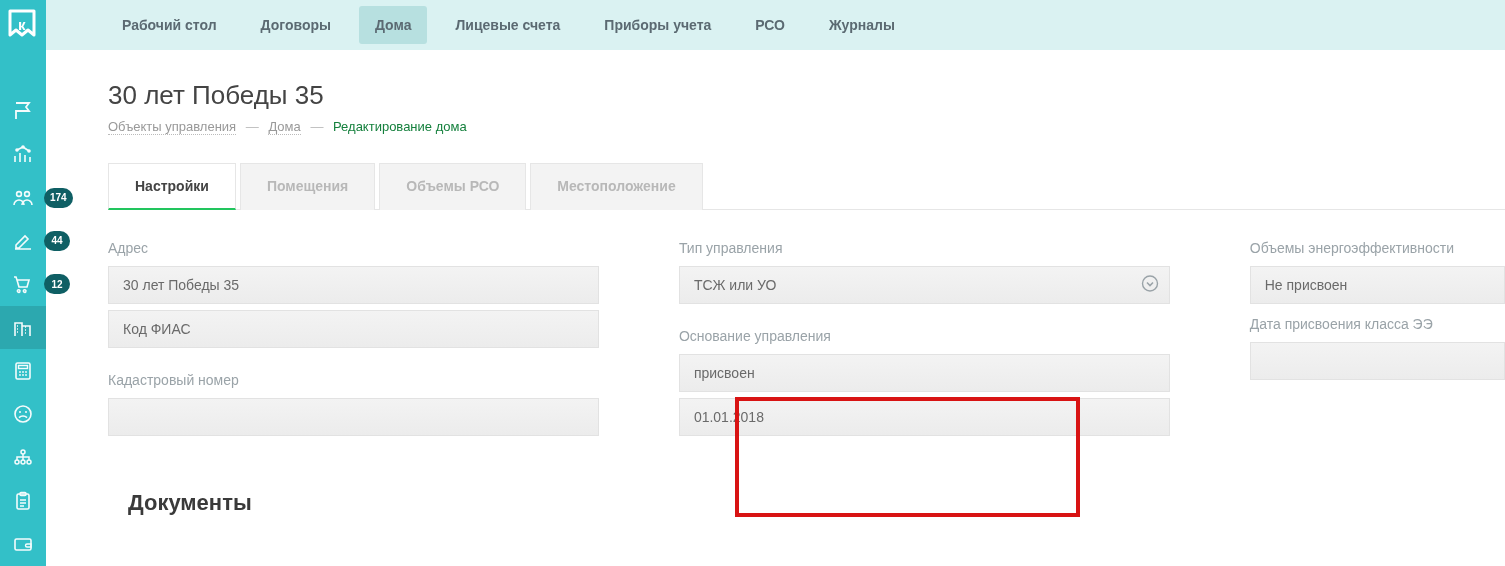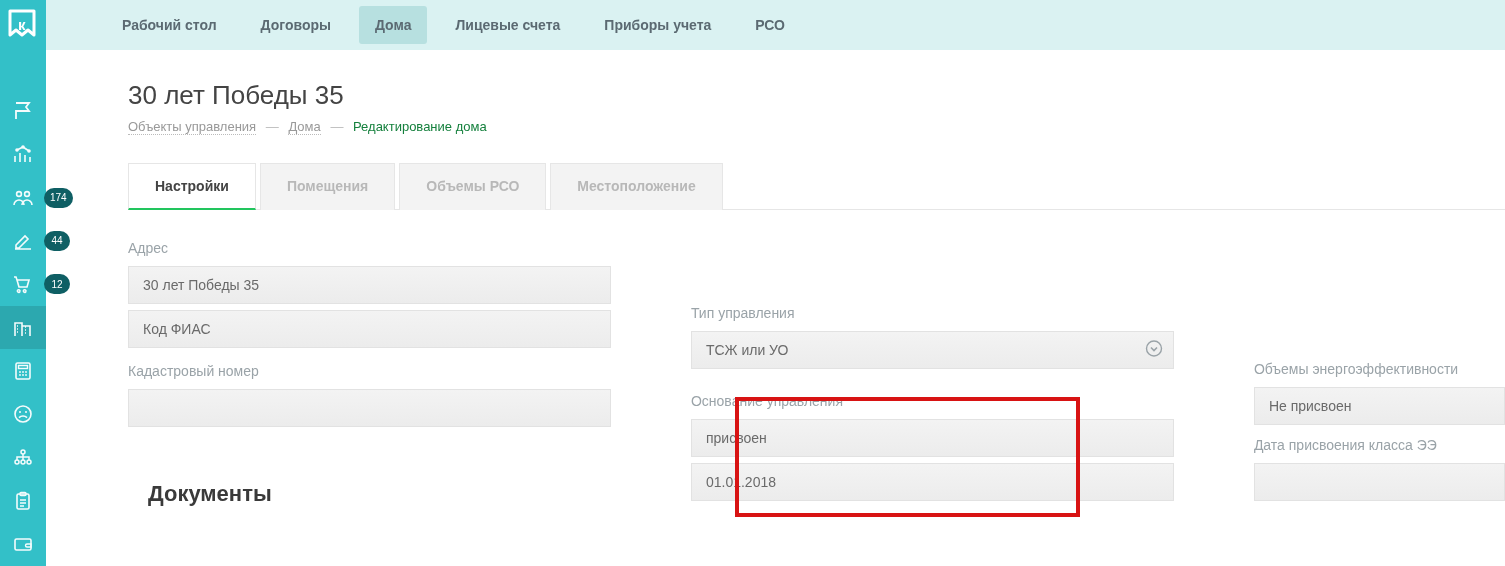--- a/index.html
+++ b/index.html
@@ -50,21 +50,21 @@
     position: absolute;
     left: 44px;
     top: 50%;
     transform: translateY(-50%);
     min-width: 26px;
     height: 20px;
     border-radius: 10px;
     background: #0f5f64;
     color: #fff;
     font-size: 10px;
-    font-weight: 400;
+    font-weight: 700;
     display: flex;
     align-items: center;
     justify-content: center;
     padding: 0 6px;
   }
 
   
   .topbar {
     position: absolute;
     left: 46px;
@@ -93,21 +93,21 @@
     color: #5b6a72;
   }
 
   
   .content {
     position: absolute;
     left: 46px;
     top: 50px;
     right: 0;
     bottom: 0;
-    padding: 30px 0 0 82px;
+    padding: 30px 0 0 62px;
   }
   .page-title {
     font-size: 26px;
     font-weight: 400;
     color: #444;
     margin-bottom: 8px;
   }
   .breadcrumb {
     font-size: 13px;
     color: #999;
@@ -145,21 +145,21 @@
     background: #fff;
     color: #444;
     border-bottom: 2px solid #22c55e;
   }
 
   
   .form-grid {
     display: flex;
     gap: 80px;
   }
-  .col { display: flex; flex-direction: column; justify-content: flex-end; }
+  .col { display: flex; flex-direction: column; }
   .col1 { width: 500px; }
   .col2 { width: 500px; }
   .col3 { width: 260px; }
   .field-label {
     font-size: 14px;
     color: #9aa3a8;
     margin-bottom: 10px;
     margin-top: 6px;
   }
   .field {
@@ -288,20 +288,21 @@
   </div>
 </div>
 
 <div class="topbar">
   <div class="topnav-item">Рабочий стол</div>
   <div class="topnav-item">Договоры</div>
   <div class="topnav-item active">Дома</div>
   <div class="topnav-item">Лицевые счета</div>
   <div class="topnav-item">Приборы учета</div>
   <div class="topnav-item">РСО</div>
+  <div class="topnav-item">Журналы</div>
 </div>
 
 <div class="content">
   <h1 class="page-title">30 лет Победы 35</h1>
   <div class="breadcrumb">
     <a>Объекты управления</a>
     <span class="sep">—</span>
     <a>Дома</a>
     <span class="sep">—</span>
     <span class="current">Редактирование дома</span>
@@ -317,21 +318,21 @@
   <div class="form-grid">
 
     <div class="col col1">
       <div class="field-label">Адрес</div>
       <div class="field">
           <span>30 лет Победы 35</span>
         </div>
       <div class="field">
           <span>Код ФИАС</span>
         </div>
-      <div class="field-label" style="margin-top:9px">Кадастровый номер</div>
+      <div class="field-label" style="margin-top:18px">Кадастровый номер</div>
       <div class="field empty">&nbsp;</div>
       <div class="section-title">Документы</div>
     </div>
 
     <div class="col col2">
       <div class="field-label">Тип управления</div>
       <div class="field">
         <span>ТСЖ или УО</span>
         <span class="dropdown-icon">
           <svg width="18" height="18" viewBox="0 0 18 18">

